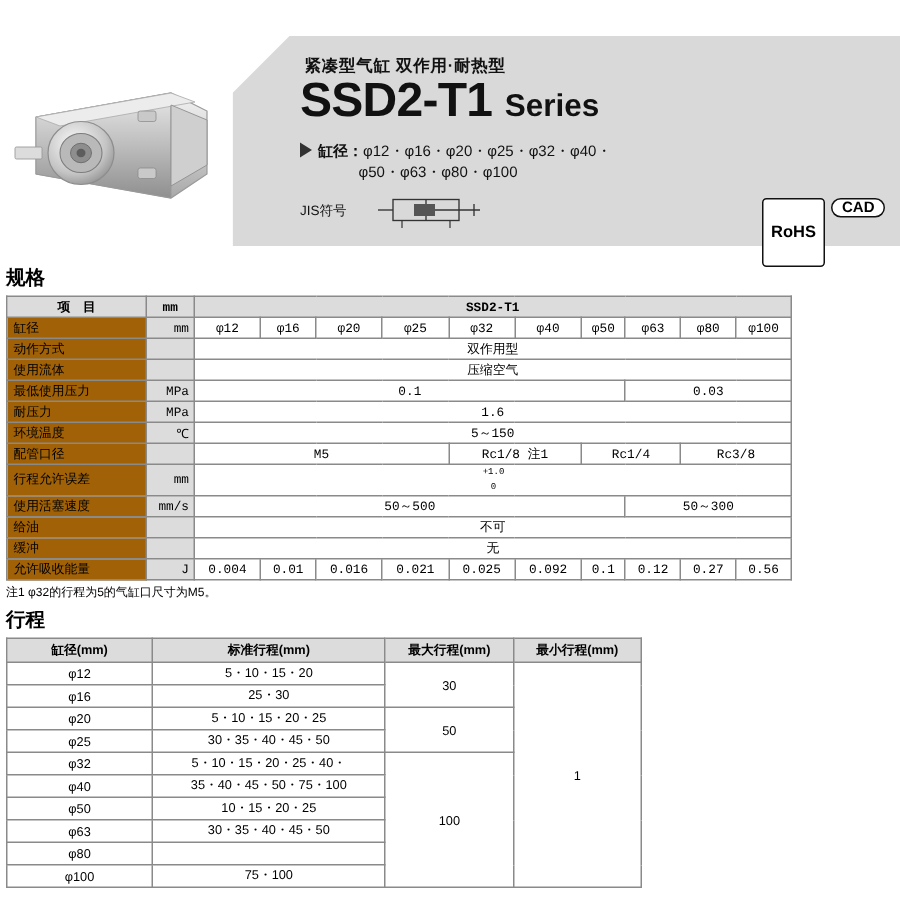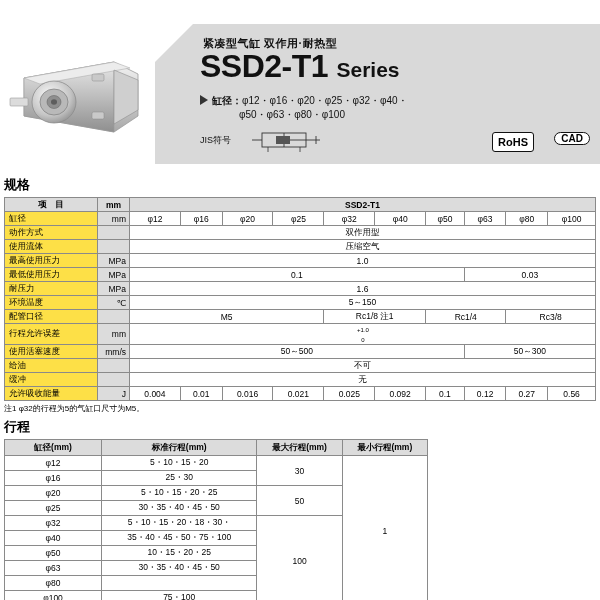--- a/index.html
+++ b/index.html
@@ -59,24 +59,24 @@
     font-size:10px;color:#111;
   }
   .jis{
     position:absolute;left:200px;top:134px;
     font-size:9px;color:#111;
   }
   .jis-sym{
     position:absolute;left:246px;top:128px;width:86px;height:26px;
   }
   .rohs{
-    position:absolute;right:62px;top:132px;
+    position:absolute;right:46px;top:132px;
     border:1.5px solid #111;border-radius:3px;
     font-size:11px;font-weight:bold;
-    padding:3px 5px;background:#fff;letter-spacing:0;
+    padding:16px 5px;background:#fff;letter-spacing:0;
   }
   .cad{
     position:absolute;right:6px;top:132px;
     border:1.5px solid #111;border-radius:9px;
     font-size:10px;font-weight:bold;
     padding:0 6px;background:#fff;
   }
   
   .sec-title{
     font-size:13px;font-weight:bold;margin:4px 0 3px 4px;
@@ -88,24 +88,24 @@
   }
   table td,table th{
     border:1px solid #8a8a8a;
     text-align:center;
     vertical-align:middle;
     padding:0 2px;
     height:13px;
     font-weight:normal;
     white-space:nowrap;
   }
-  .spec-table{width:592px;}
+  .spec-table{width:524px;font-family:Liberation Mono, monospace;}
   .spec-table .hdr{background:#dcdcdc;font-weight:bold;}
   .spec-table .rowlbl{
-    background:#fde047;text-align:left;padding-left:4px;width:86px;
+    background:#a16207;text-align:left;padding-left:4px;width:86px;
     font-weight:normal;
   }
   .spec-table .unit{
     background:#dcdcdc;width:26px;text-align:right;padding-right:3px;
   }
   .spec-table .datacell{background:#ffffff;}
   .tol{
     display:inline-block;font-size:6px;line-height:6px;vertical-align:middle;
     text-align:left;margin-left:1px;
   }
@@ -211,25 +211,20 @@
     <td class="rowlbl">动作方式</td>
     <td class="unit"></td>
     <td class="datacell" colspan="10">双作用型</td>
   </tr>
   <tr>
     <td class="rowlbl">使用流体</td>
     <td class="unit"></td>
     <td class="datacell" colspan="10">压缩空气</td>
   </tr>
   <tr>
-    <td class="rowlbl">最高使用压力</td>
-    <td class="unit">MPa</td>
-    <td class="datacell" colspan="10">1.0</td>
-  </tr>
-  <tr>
     <td class="rowlbl">最低使用压力</td>
     <td class="unit">MPa</td>
     <td class="datacell" colspan="7">0.1</td>
     <td class="datacell" colspan="3">0.03</td>
   </tr>
   <tr>
     <td class="rowlbl">耐压力</td>
     <td class="unit">MPa</td>
     <td class="datacell" colspan="10">1.6</td>
   </tr>
@@ -313,21 +308,21 @@
     <td class="bore">φ20</td>
     <td>5・10・15・20・25</td>
     <td rowspan="2">50</td>
   </tr>
   <tr>
     <td class="bore">φ25</td>
     <td>30・35・40・45・50</td>
   </tr>
   <tr>
     <td class="bore">φ32</td>
-    <td>5・10・15・20・18・30・</td>
+    <td>5・10・15・20・25・40・</td>
     <td rowspan="6">100</td>
   </tr>
   <tr>
     <td class="bore">φ40</td>
     <td>35・40・45・50・75・100</td>
   </tr>
   <tr>
     <td class="bore">φ50</td>
     <td>10・15・20・25</td>
   </tr>

